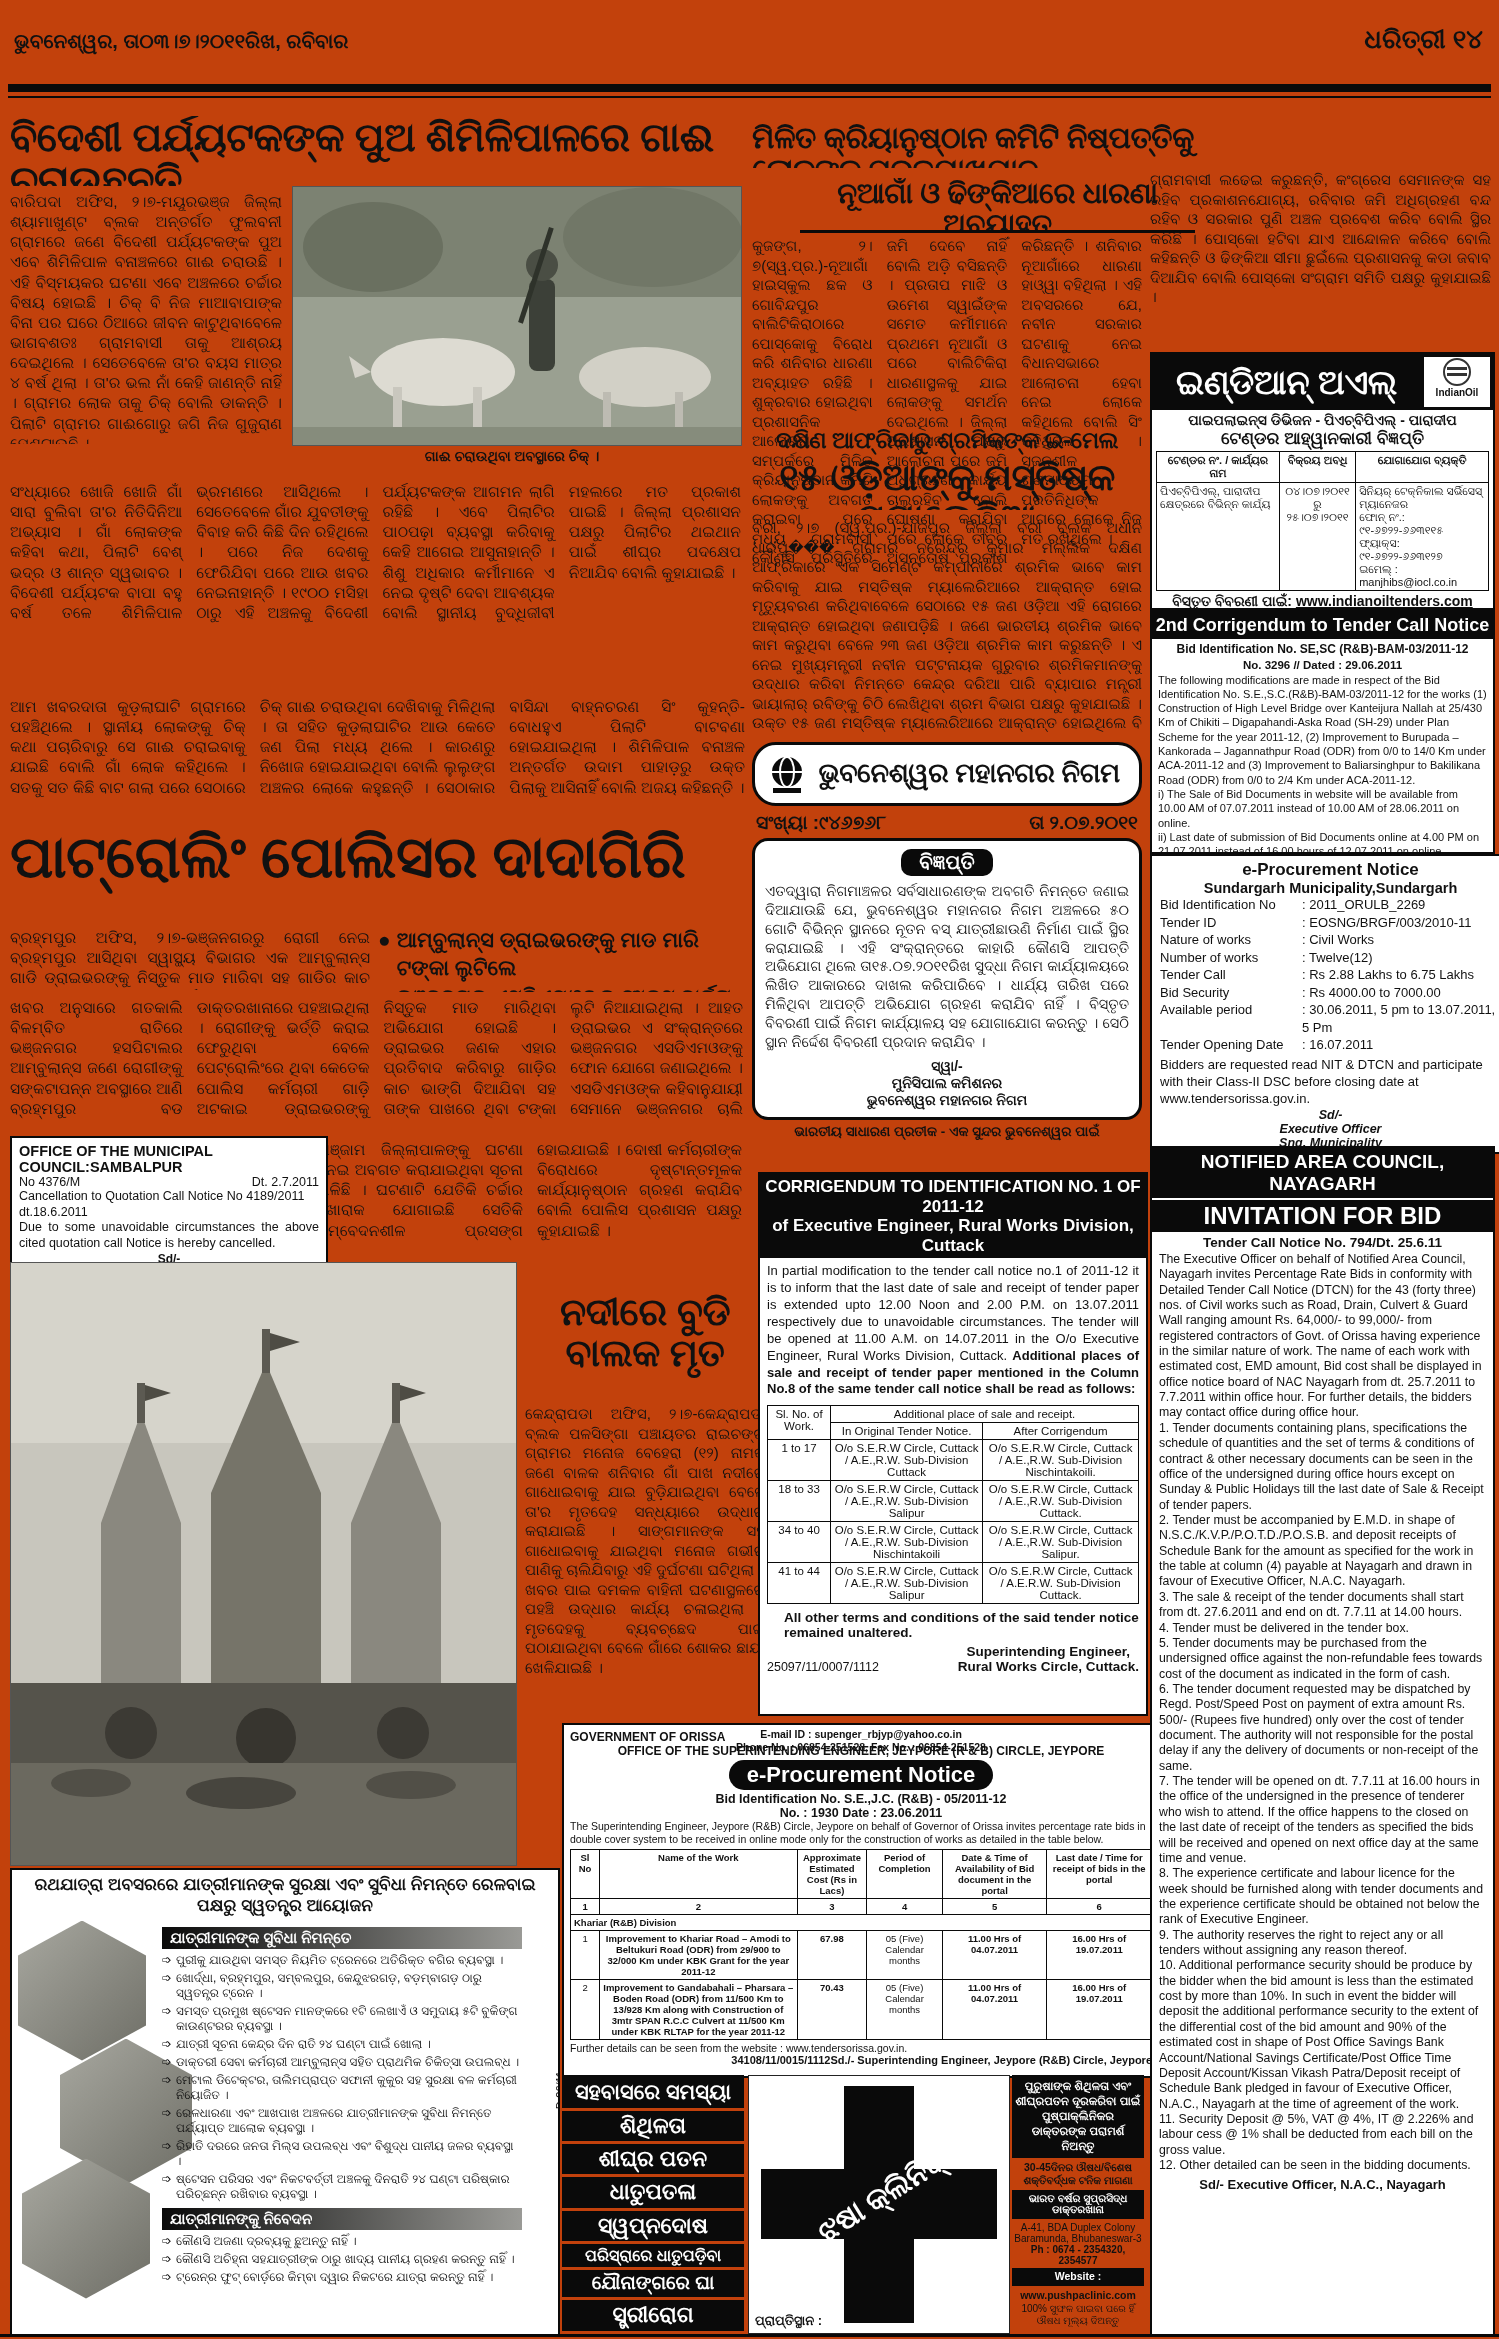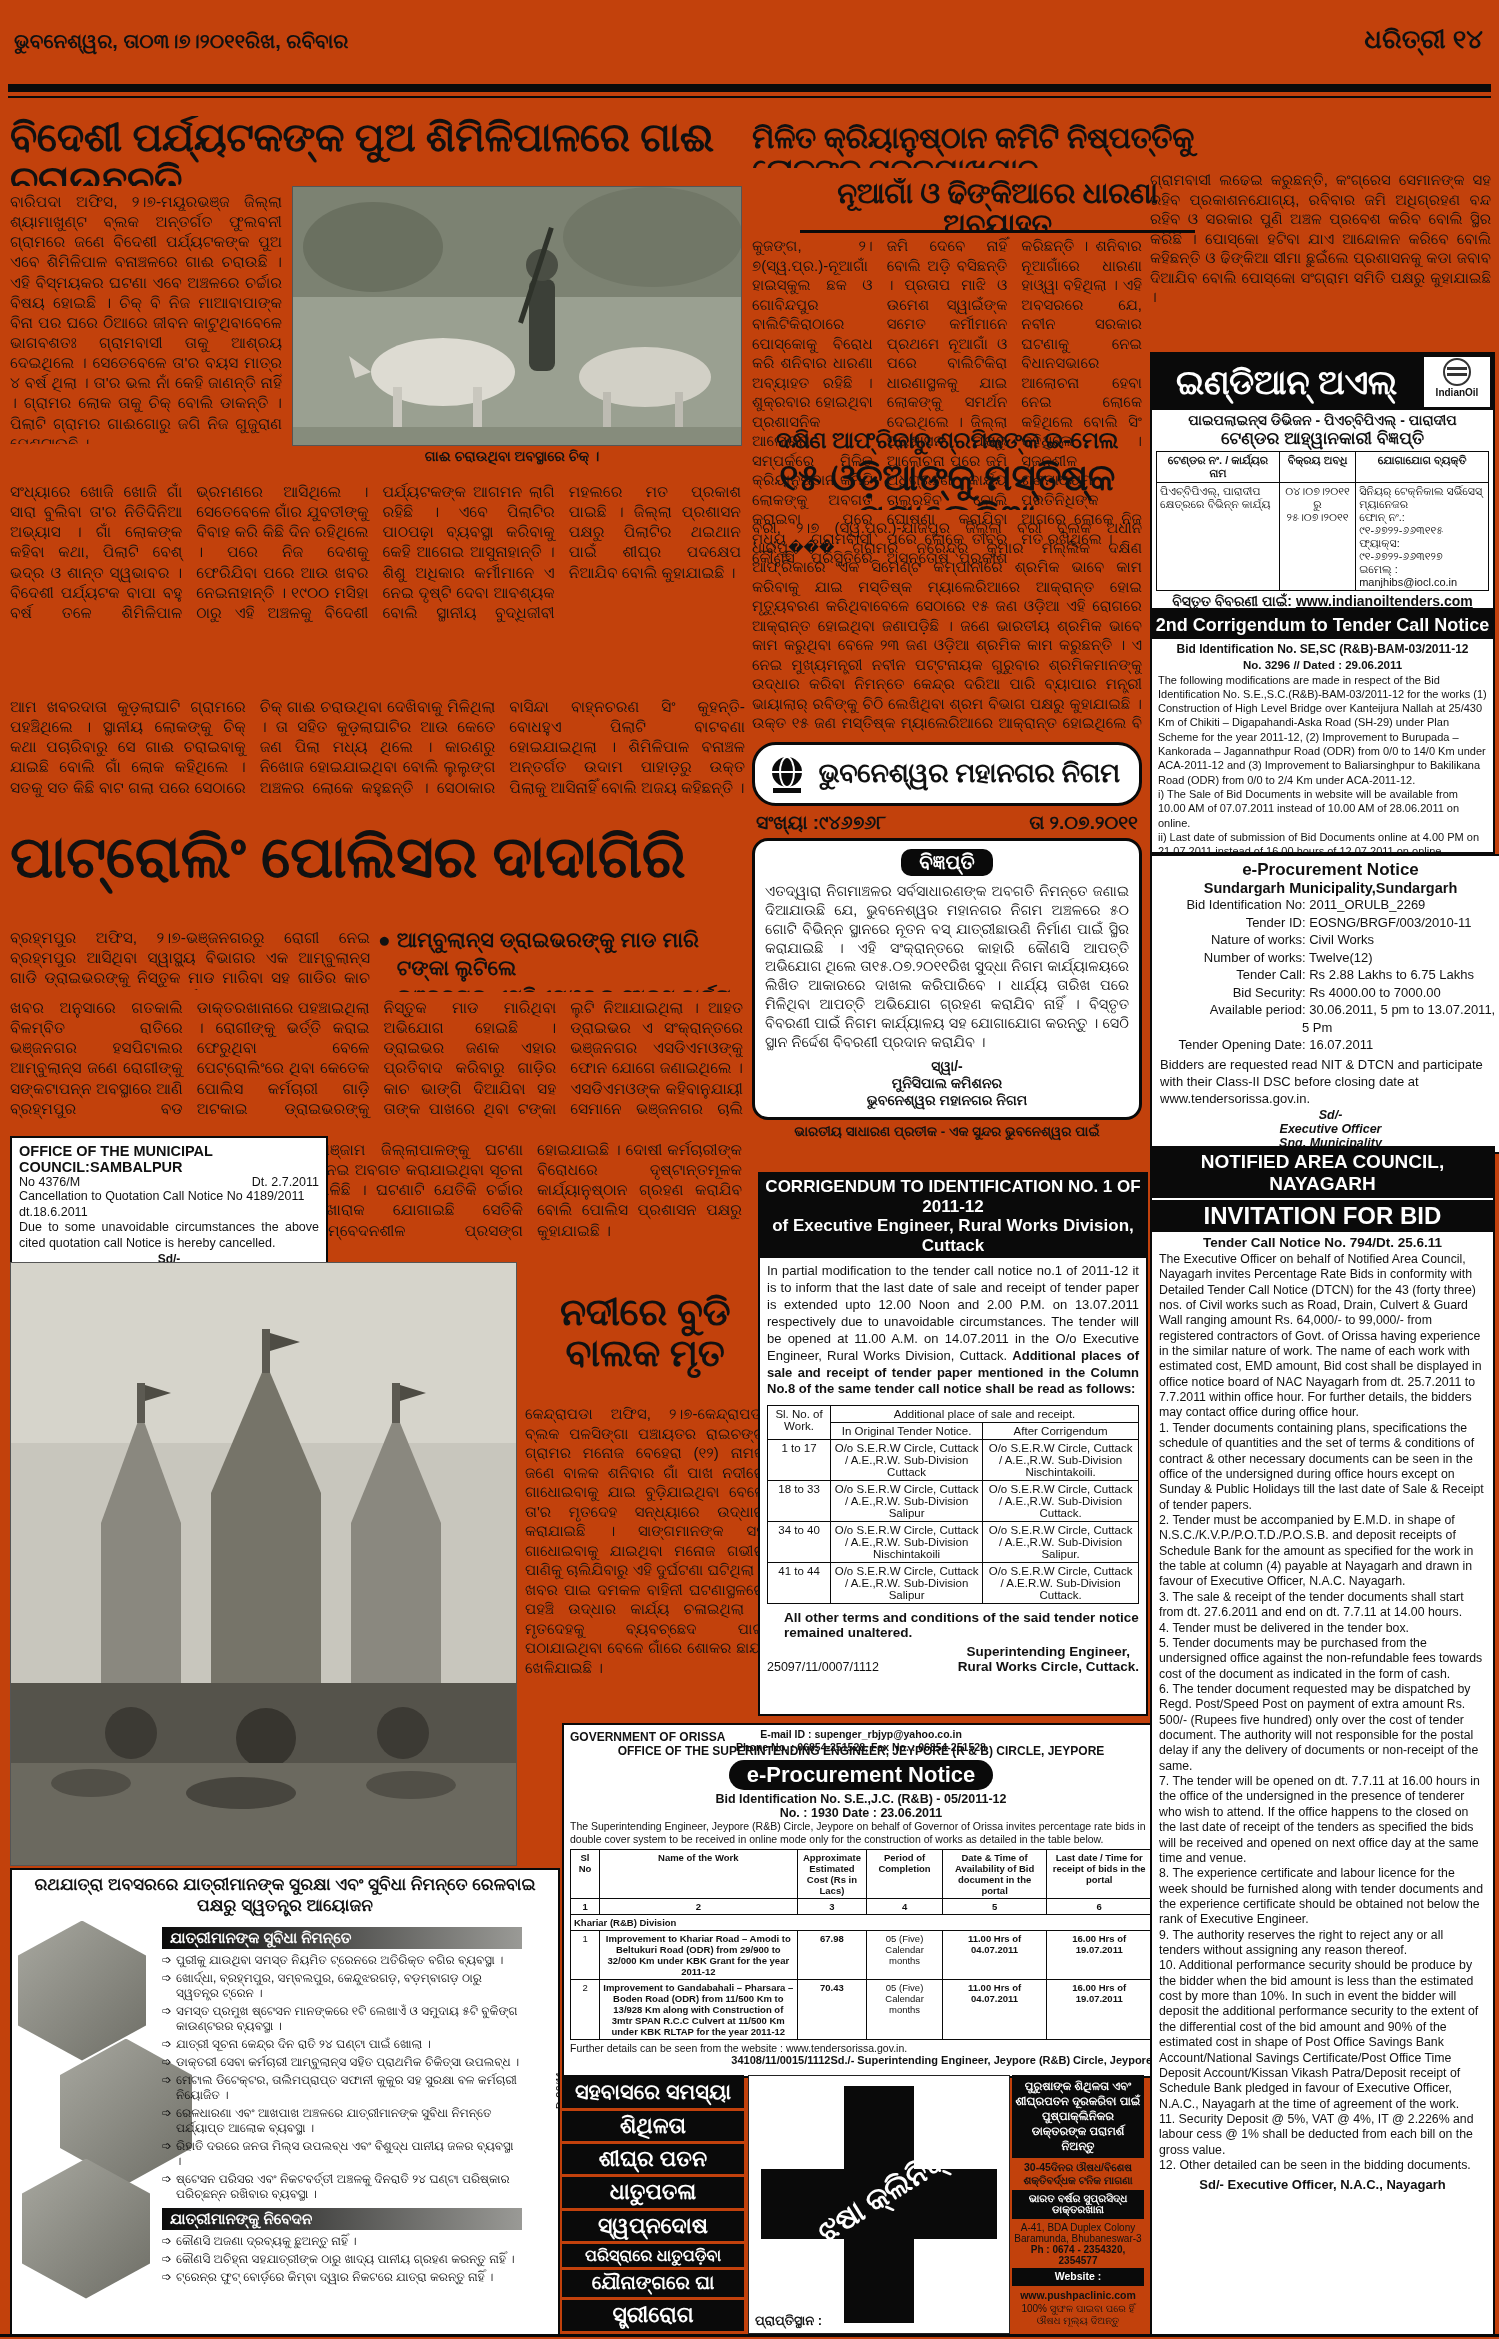--- a/index.html
+++ b/index.html
@@ -20,21 +20,21 @@
   td,th{border:1px solid #0a0a0a;padding:2px 3px;vertical-align:top;}
   .tc{text-align:center;}
   .tr{text-align:center;}
   .b{font-weight:bold;}
   .arrow-item{display:flex;gap:4px;margin-bottom:3px;line-height:1.25;}
   .grad-bar{background:linear-gradient(to right,#0a0a0a,#9a9a96);color:#fff;
             font-weight:bold;padding:2px 8px;margin:6px 0 4px 0;}
   .sym-box{background:#0a0a0a;color:#fff;font-weight:bold;text-align:center;
            margin-bottom:3px;padding:3px 2px;line-height:1.1;}
   .kv-row{display:flex;font-size:13px;line-height:1.35;}
-  .kv-k{width:142px;flex:none;text-align:right;}
+  .kv-k{width:142px;flex:none;}
   .photo-frame{border:1px solid #555;background:#b9b9b2;}
   .hex{clip-path:polygon(50% 0,100% 25%,100% 75%,50% 100%,0 75%,0 25%);
        background:linear-gradient(135deg,#a8a8a0,#6e6e66);position:absolute;}
 </style>
 </head>
 <body>
 
 <div id="page">
 
   <div class="abs b" style="left:14px;top:30px;font-size:20px;">ଭୁବନେଶ୍ୱର, ତା୦୩।୭।୨୦୧୧ରିଖ, ରବିବାର</div>

